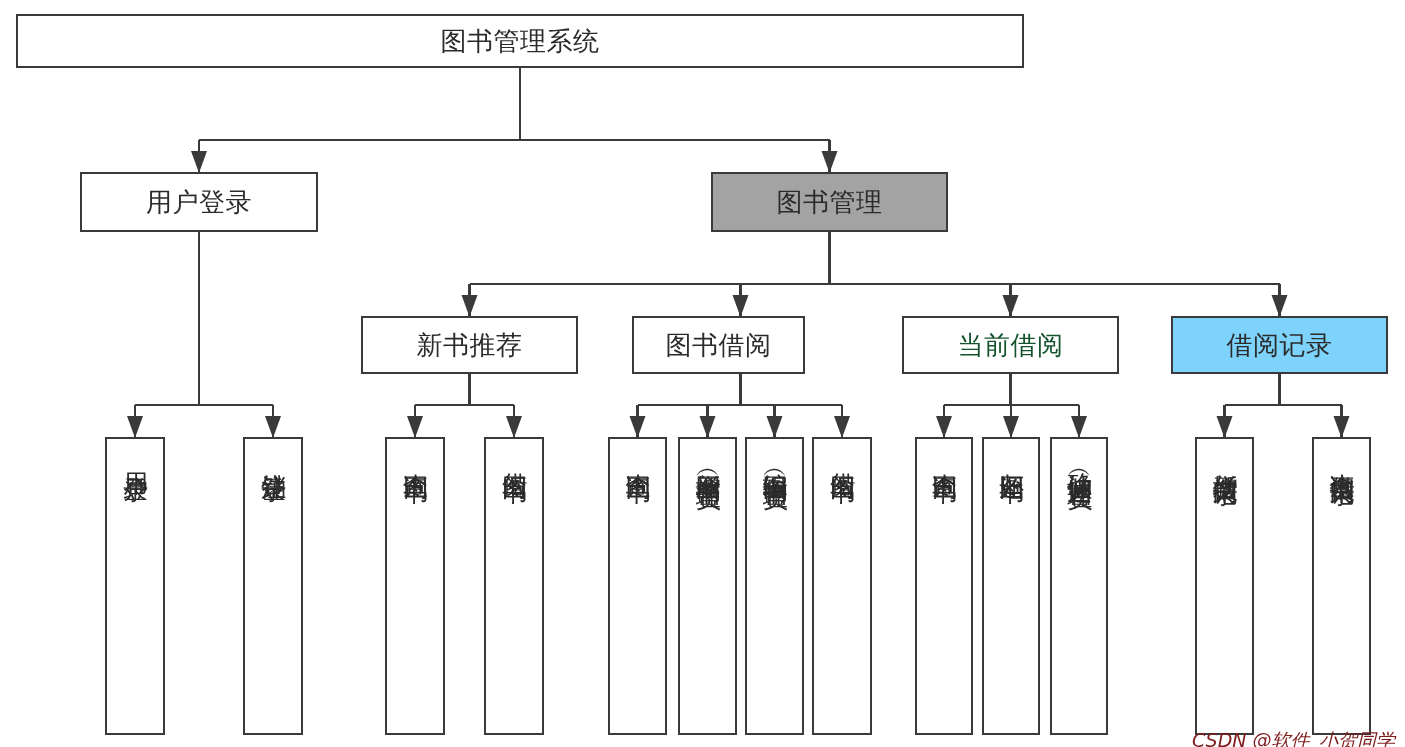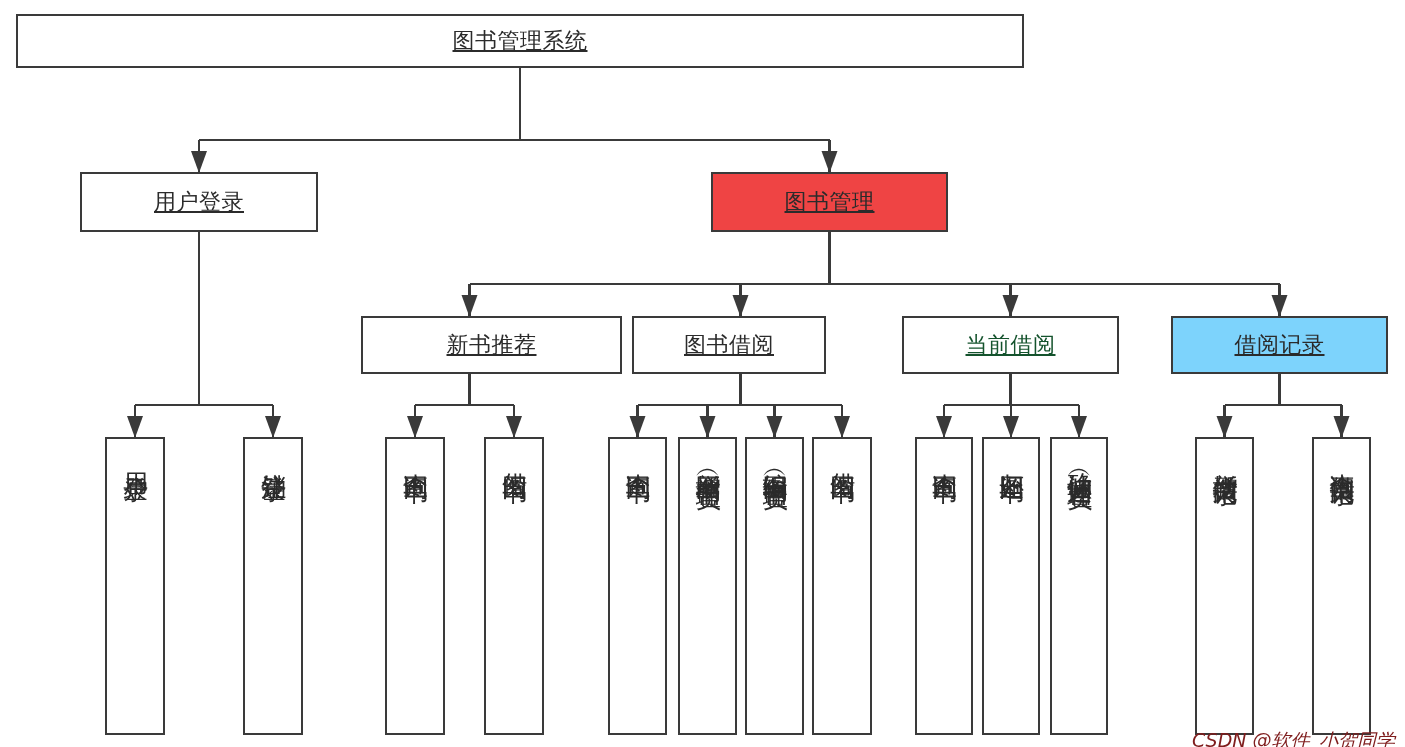--- a/index.html
+++ b/index.html
@@ -38,22 +38,21 @@
     z-index: 2;
   }
   .node .label {
     display: block;
     text-align: center;
     line-height: 1.18;
     letter-spacing: 0.5px;
     white-space: pre;
   }
   .node.horiz .label {
-    font-size: 22px;
-    text-decoration: underline;
+    font-size: 26px;
   }
   .node.vert {
     align-items: flex-start;
     justify-content: center;
     padding-top: 14px;
   }
   .node.vert .label {
     writing-mode: vertical-rl;
     text-orientation: upright;
     font-size: 25px;
@@ -127,27 +126,27 @@
       <line x1="1341.5" y1="405" x2="1341.5" y2="437" stroke="#3a3a3a" stroke-width="2.6" shape-rendering="crispEdges"></line>
       <path d="M 1333.5 416 L 1349.5 416 L 1341.5 438 Z" fill="#3a3a3a"></path>
     </svg>
   <div id="nodes-layer">
       <div class="node horiz" style="left: 16px; top: 14px; width: 1008px; height: 54px; border-color: rgb(58, 58, 58); background: rgb(255, 255, 255); color: rgb(43, 43, 43);">
         <span class="label">图书管理系统</span>
       </div>
       <div class="node horiz" style="left: 80px; top: 172px; width: 238px; height: 60px; border-color: rgb(58, 58, 58); background: rgb(255, 255, 255); color: rgb(43, 43, 43);">
         <span class="label">用户登录</span>
       </div>
-      <div class="node horiz" style="left: 711px; top: 172px; width: 237px; height: 60px; border-color: rgb(58, 58, 58); background: #ef4444; color: rgb(43, 43, 43);">
+      <div class="node horiz" style="left: 711px; top: 172px; width: 237px; height: 60px; border-color: rgb(58, 58, 58); background: #a3a3a3; color: rgb(43, 43, 43);">
         <span class="label">图书管理</span>
       </div>
-      <div class="node horiz" style="left: 361px; top: 316px; width: 261px; height: 58px; border-color: rgb(58, 58, 58); background: rgb(255, 255, 255); color: rgb(43, 43, 43);">
+      <div class="node horiz" style="left: 361px; top: 316px; width: 217px; height: 58px; border-color: rgb(58, 58, 58); background: rgb(255, 255, 255); color: rgb(43, 43, 43);">
         <span class="label">新书推荐</span>
       </div>
-      <div class="node horiz" style="left: 632px; top: 316px; width: 194px; height: 58px; border-color: rgb(58, 58, 58); background: rgb(255, 255, 255); color: rgb(43, 43, 43);">
+      <div class="node horiz" style="left: 632px; top: 316px; width: 173px; height: 58px; border-color: rgb(58, 58, 58); background: rgb(255, 255, 255); color: rgb(43, 43, 43);">
         <span class="label">图书借阅</span>
       </div>
       <div class="node horiz" style="left: 902px; top: 316px; width: 217px; height: 58px; border-color: rgb(58, 58, 58); background: rgb(255, 255, 255); color: #14532d;">
         <span class="label">当前借阅</span>
       </div>
       <div class="node horiz" style="left: 1171px; top: 316px; width: 217px; height: 58px; border-color: rgb(58, 58, 58); background: #7dd3fc; color: rgb(43, 43, 43);">
         <span class="label">借阅记录</span>
       </div>
       <div class="node vert" style="left: 105px; top: 437px; width: 60px; height: 298px; border-color: rgb(58, 58, 58); background: rgb(255, 255, 255); color: rgb(43, 43, 43);">
         <span class="label">用户登录</span>

